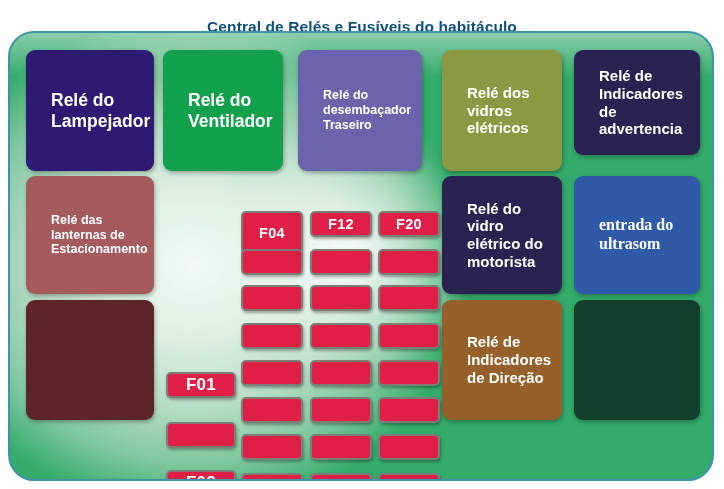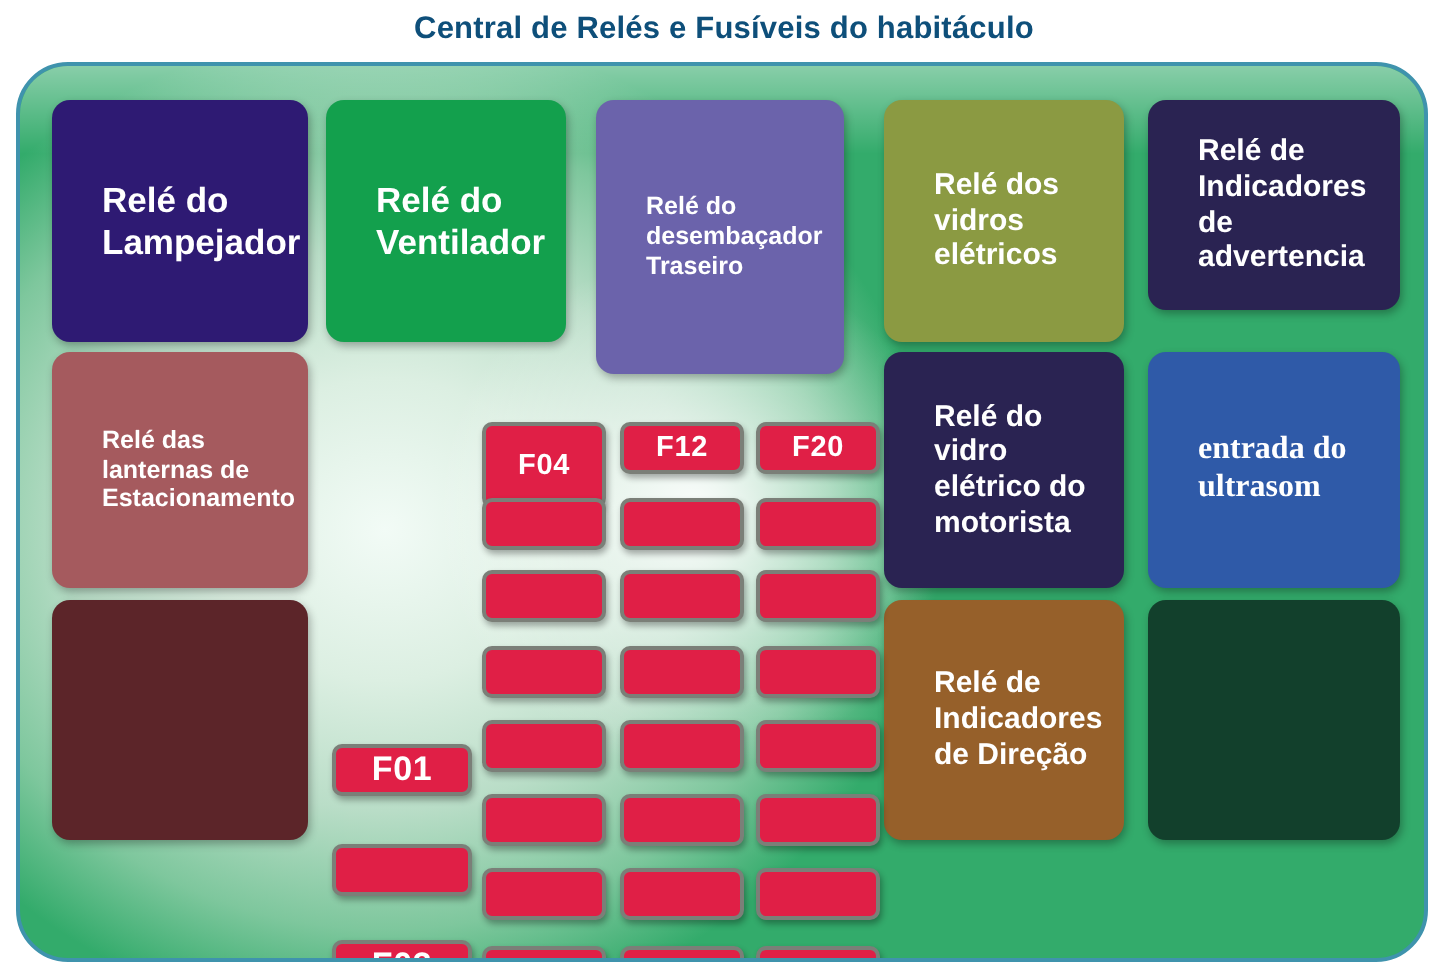--- a/index.html
+++ b/index.html
@@ -19,21 +19,21 @@
     position: relative;
     width: 724px;
     height: 489px;
     background: #ffffff;
   }
 
   
   #diagram-title {
     position: absolute;
     left: 0;
-    top: 6px;
+    top: 18px;
     width: 724px;
     text-align: center;
     font-size: 15.5px;
     font-weight: bold;
     color: #0e4f7a;
     letter-spacing: 0.1px;
     white-space: nowrap;
   }
 
   
@@ -112,21 +112,21 @@
 
   <div id="fuse-panel">
     <div id="panel-sheen"></div>
     <div id="relay-layer">
         <div class="relay large" style="left: 16px; top: 17px; width: 128px; height: 121px; background: rgb(46, 26, 115);">
           <span class="label">Relé do Lampejador</span>
         </div>
         <div class="relay large" style="left: 153px; top: 17px; width: 120px; height: 121px; background: rgb(19, 160, 77);">
           <span class="label">Relé do Ventilador</span>
         </div>
-        <div class="relay small" style="left: 288px; top: 17px; width: 124px; height: 137px; background: rgb(107, 99, 171);">
+        <div class="relay small" style="left: 288px; top: 17px; width: 124px; height: 121px; background: rgb(107, 99, 171);">
           <span class="label">Relé do desembaçador Traseiro</span>
         </div>
         <div class="relay medium" style="left: 432px; top: 17px; width: 120px; height: 121px; background: rgb(139, 154, 66);">
           <span class="label">Relé dos vidros elétricos</span>
         </div>
         <div class="relay medium" style="left: 564px; top: 17px; width: 126px; height: 105px; background: rgb(42, 35, 82);">
           <span class="label">Relé de Indicadores de advertencia</span>
         </div>
         <div class="relay small" style="left: 16px; top: 143px; width: 128px; height: 118px; background: rgb(165, 90, 94);">
           <span class="label">Relé das lanternas de Estacionamento</span>

